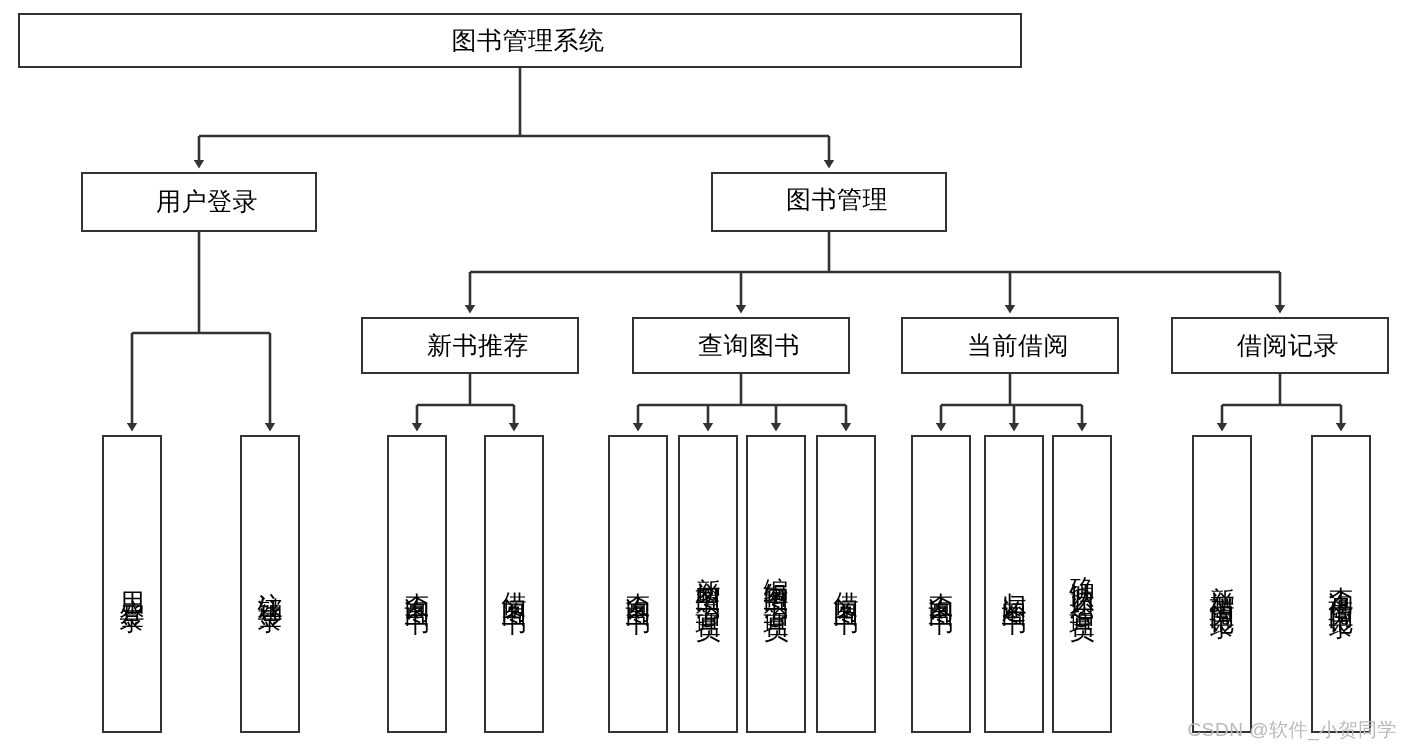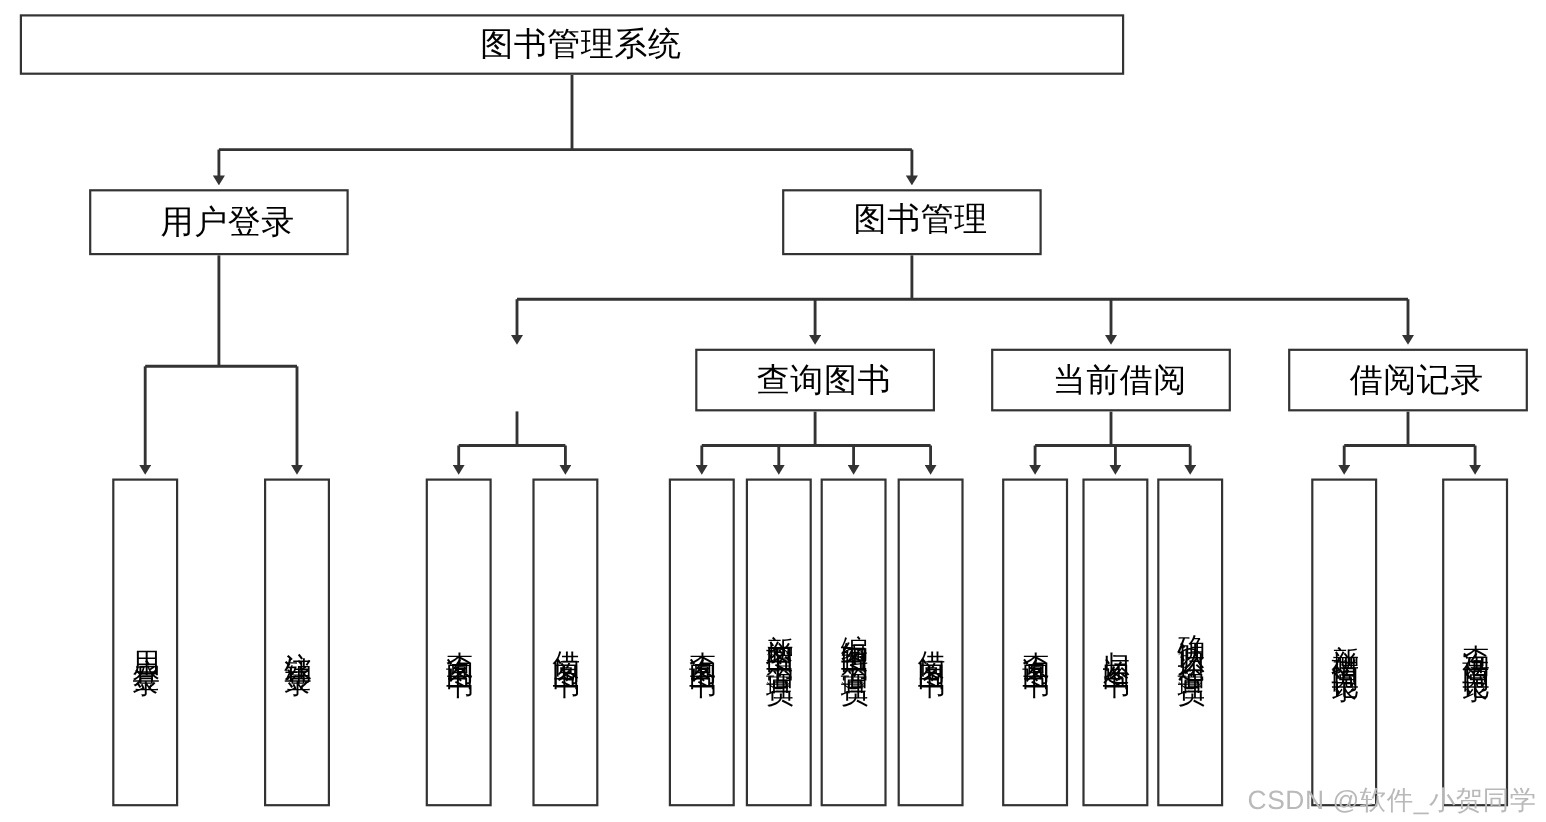--- a/index.html
+++ b/index.html
@@ -31,21 +31,21 @@
     box-sizing: border-box;
     border: 2.4px solid #333333;
     background: #ffffff;
     display: flex;
     align-items: center;
     justify-content: center;
     color: #000000;
     z-index: 2;
   }
   .node.horiz {
-    font-size: 30px;
+    font-size: 25px;
     letter-spacing: 0.5px;
     line-height: 1.1;
     padding-left: 16px;
   }
   .node.vert {
     writing-mode: vertical-rl;
     text-orientation: upright;
     font-size: 25px;
     letter-spacing: 6px;
     line-height: 1.15;
@@ -53,21 +53,21 @@
     padding-bottom: 4px;
   }
   .node .label {
     display: block;
     white-space: nowrap;
   }
   .watermark {
     position: absolute;
     right: 8px;
     bottom: 4px;
-    font-size: 24px;
+    font-size: 19px;
     color: #b9b9b9;
     letter-spacing: 0.5px;
     z-index: 5;
     white-space: nowrap;
   }
 </style>
 </head>
 <body>
 
 <div id="canvas">
@@ -119,20 +119,23 @@
     <span class="label">图书管理系统</span>
   </div>
 
   <div class="node horiz" id="node-l2-0" style="left: 81px; top: 172px; width: 236px; height: 60px;">
     <span class="label">用户登录</span>
   </div>
   <div class="node horiz" id="node-l2-1" style="left: 711px; top: 172px; width: 236px; height: 60px; font-family: Liberation Mono, monospace;">
     <span class="label">图书管理</span>
   </div>
 
+  <div class="node horiz" id="node-l3-0" style="left: 361px; top: 317px; width: 218px; height: 57px;">
+    <span class="label">新书推荐</span>
+  </div>
   <div class="node horiz" id="node-l3-1" style="left: 632px; top: 317px; width: 218px; height: 57px;">
     <span class="label">查询图书</span>
   </div>
   <div class="node horiz" id="node-l3-3" style="left: 1171px; top: 317px; width: 218px; height: 57px;">
     <span class="label">借阅记录</span>
   </div>
   <div class="node horiz" id="node-l3-2" style="left: 901px; top: 317px; width: 218px; height: 57px;">
     <span class="label">当前借阅</span>
   </div>
 

